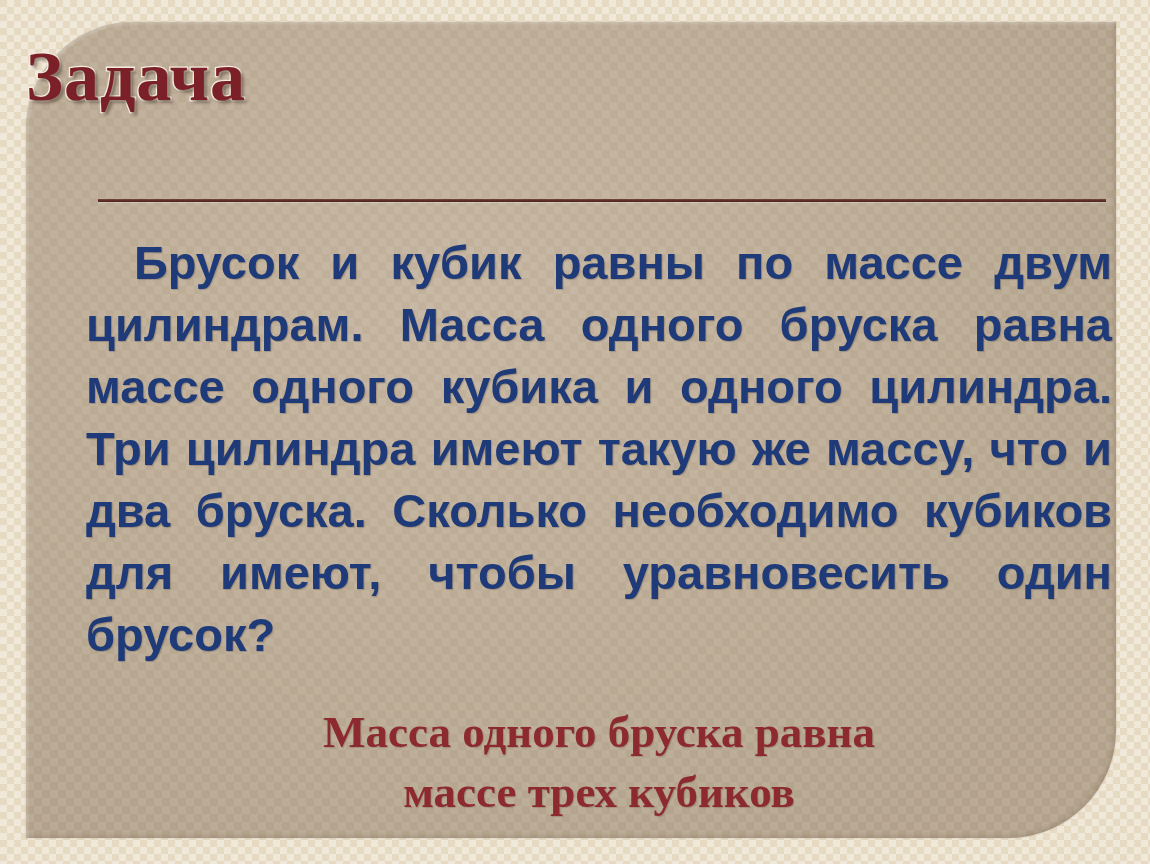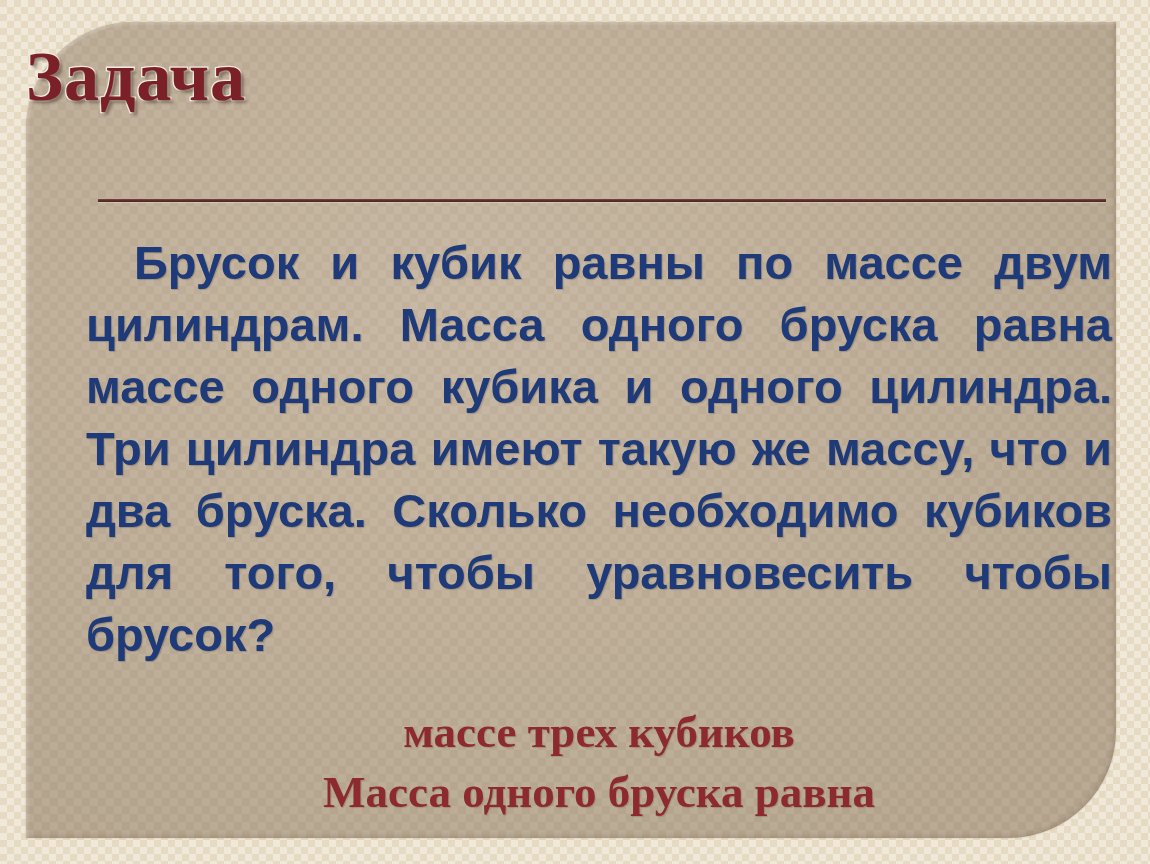--- a/index.html
+++ b/index.html
@@ -135,22 +135,22 @@
 
   <div class="panel">
 
     <div class="title-row">
       <span class="slide-title">Задача</span>
     </div>
 
     <div class="divider"></div>
 
     <div class="body-block">
-      <p class="body-text">Брусок и кубик равны по массе двум цилиндрам. Масса одного бруска равна массе одного кубика и одного цилиндра. Три цилиндра имеют такую же массу, что и два бруска. Сколько необходимо кубиков для того, чтобы уравновесить чтобы брусок?</p>
+      <p class="body-text">Брусок и кубик равны по массе двум цилиндрам. Масса одного бруска равна массе одного кубика и одного цилиндра. Три цилиндра имеют такую же массу, что и два бруска. Сколько необходимо кубиков для имеют, чтобы уравновесить один брусок?</p>
     </div>
 
     <div class="answer-block">
+      <p class="answer-line">Масса одного бруска равна</p>
       <p class="answer-line">массе трех кубиков</p>
-      <p class="answer-line">Масса одного бруска равна</p>
     </div>
 
   </div>
 </div>
 
 </body></html>

